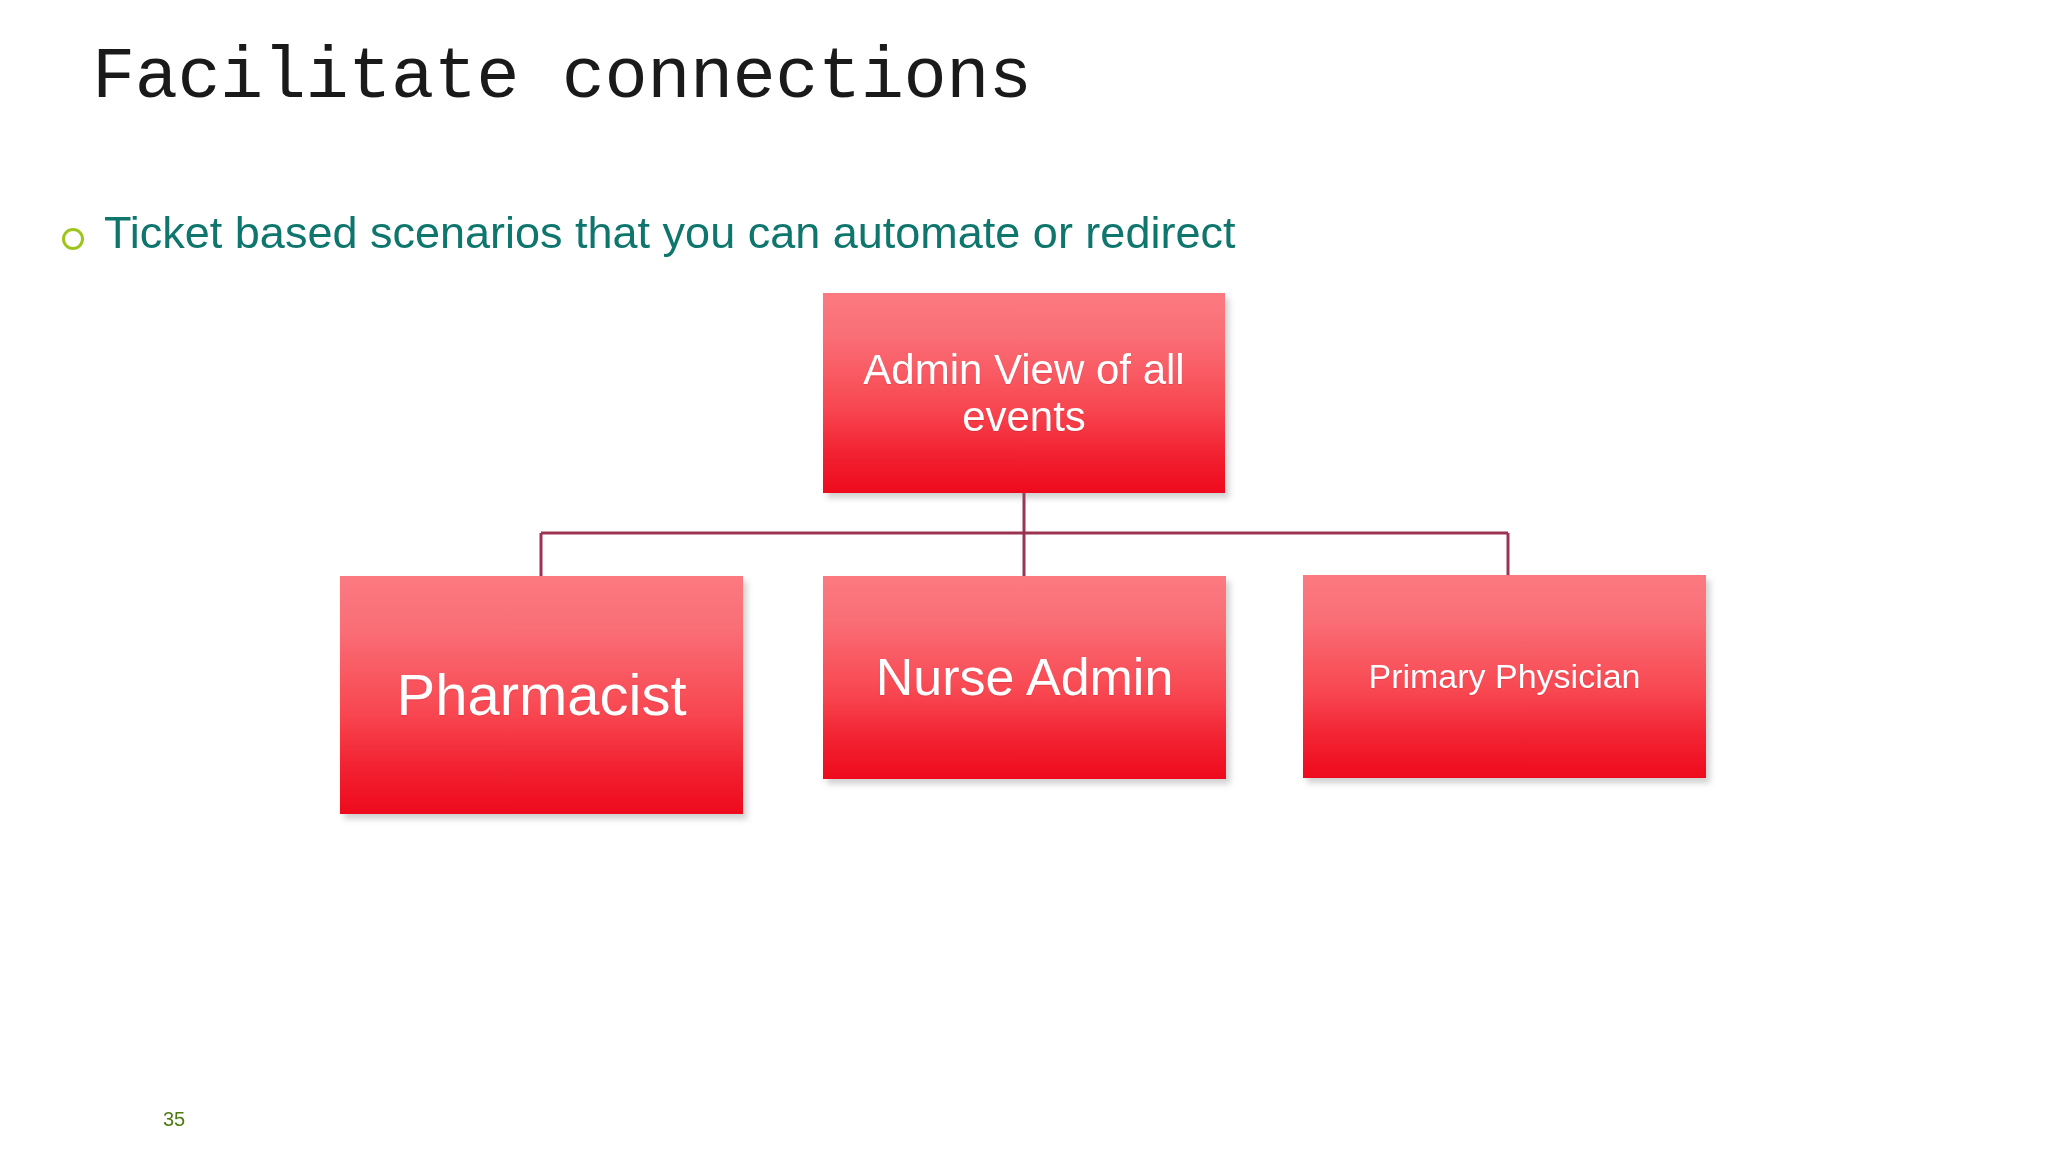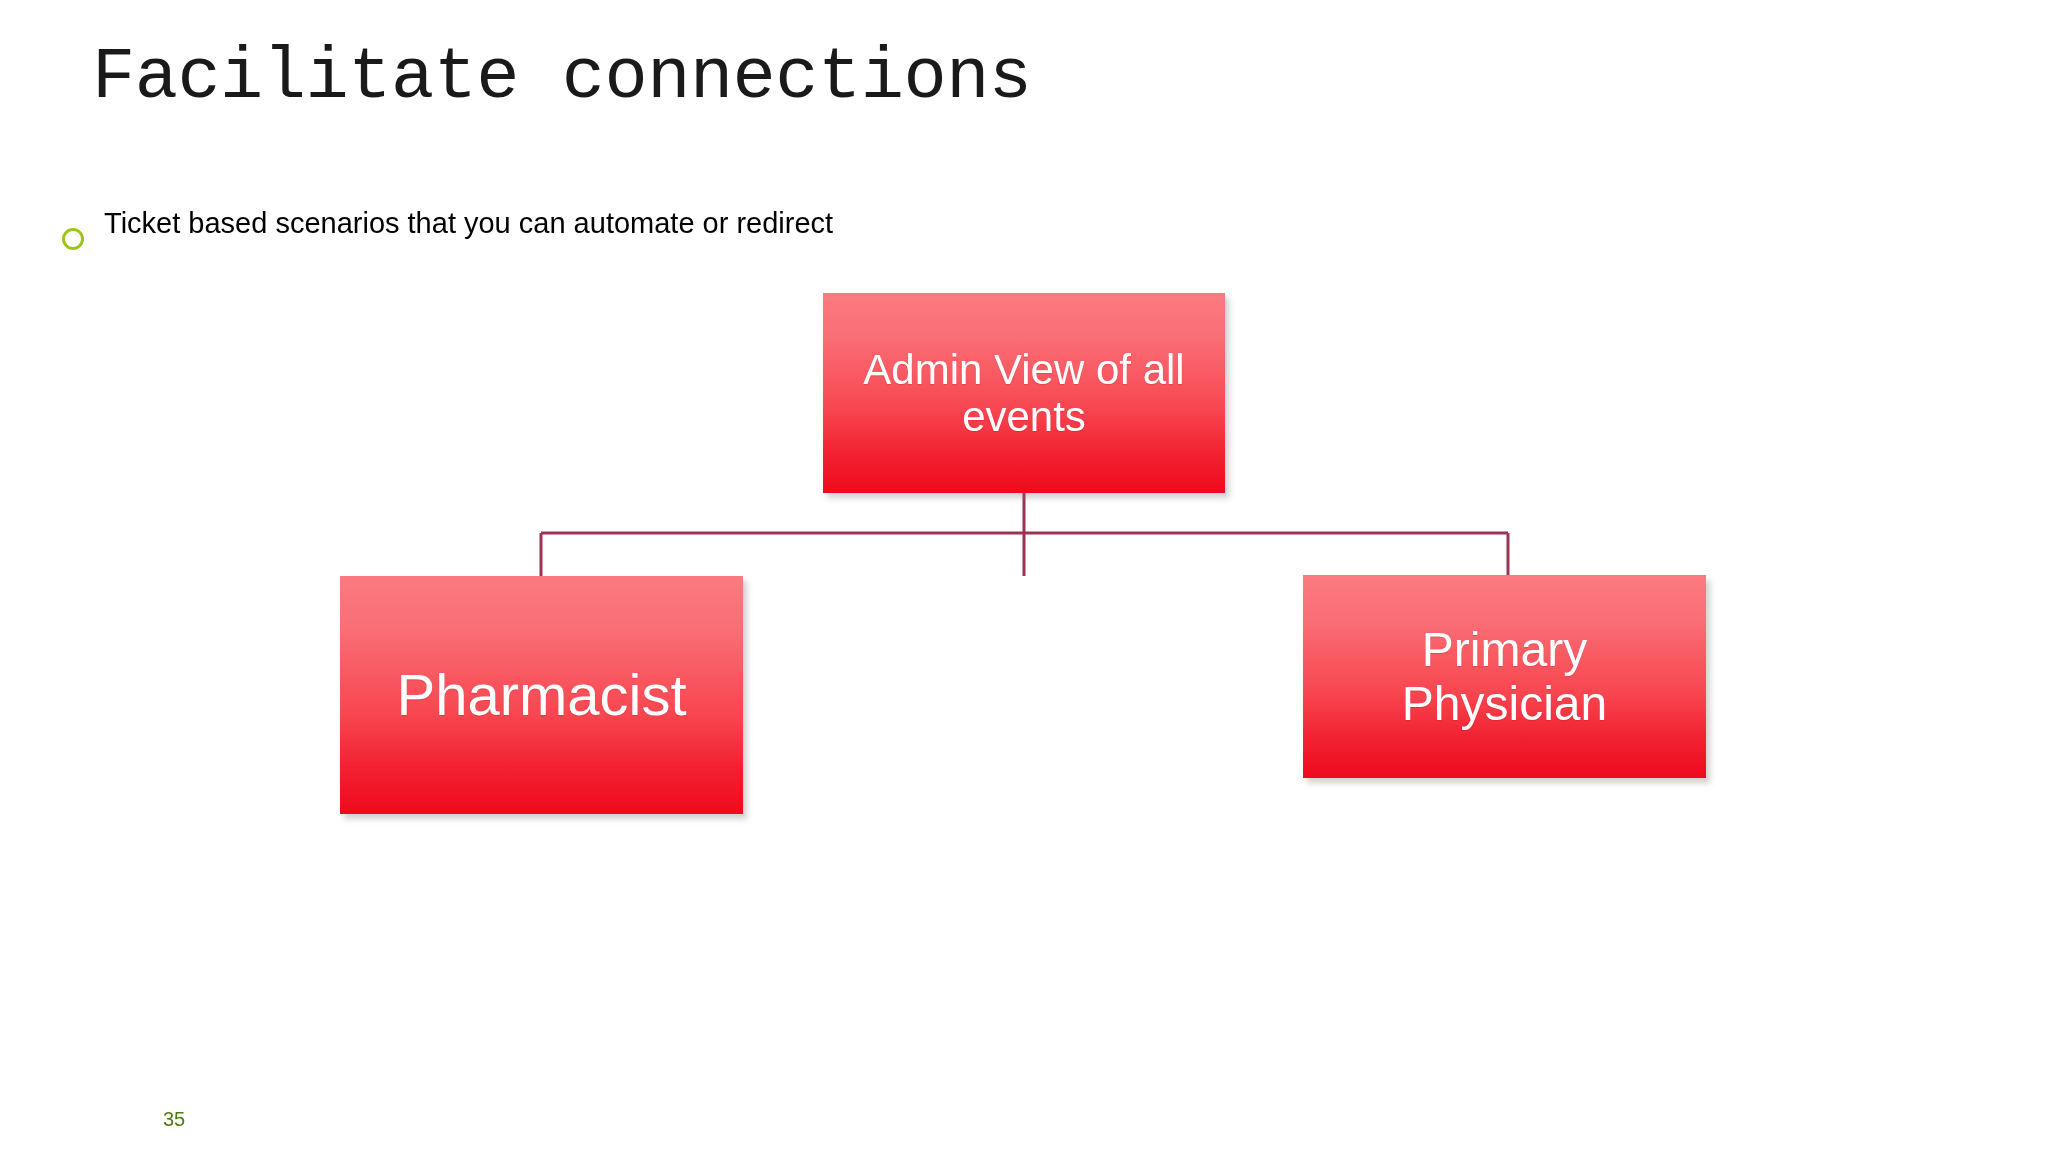--- a/index.html
+++ b/index.html
@@ -48,23 +48,23 @@
   .bullet-marker {
     width: 22px;
     height: 22px;
     border: 3px solid #9EC51C;
     border-radius: 50%;
     box-sizing: border-box;
     margin-top: 22px;
     flex: 0 0 auto;
   }
   .bullet-text {
-    font-size: 29px;
+    font-size: 45px;
     line-height: 1.18;
-    color: #000000;
+    color: #0f766e;
     font-weight: 400;
     white-space: nowrap;
   }
 
   
   .chart {
     position: absolute;
     left: 0;
     top: 0;
     width: 2048px;
@@ -123,21 +123,21 @@
     height: 203px;
   }
   #node-nurse-admin .node-label { font-size: 52px; }
 
   #node-primary-physician {
     left: 1303px;
     top: 575px;
     width: 403px;
     height: 203px;
   }
-  #node-primary-physician .node-label { font-size: 48px; }
+  #node-primary-physician .node-label { font-size: 34px; }
 
   
   .page-number {
     position: absolute;
     left: 163px;
     top: 1108px;
     font-size: 20px;
     color: #4d7c0f;
     font-weight: 400;
   }
@@ -168,20 +168,23 @@
     </svg>
 
     <div class="node" id="node-root">
       <span class="node-label">Admin View of all events</span>
     </div>
 
     <div class="node" id="node-pharmacist">
       <span class="node-label">Pharmacist</span>
     </div>
 
+    <div class="node" id="node-nurse-admin">
+      <span class="node-label">Nurse Admin</span>
+    </div>
 
     <div class="node" id="node-primary-physician">
       <span class="node-label">Primary Physician</span>
     </div>
 
   </div>
 
   <div class="page-number">35</div>
 
 </div>

